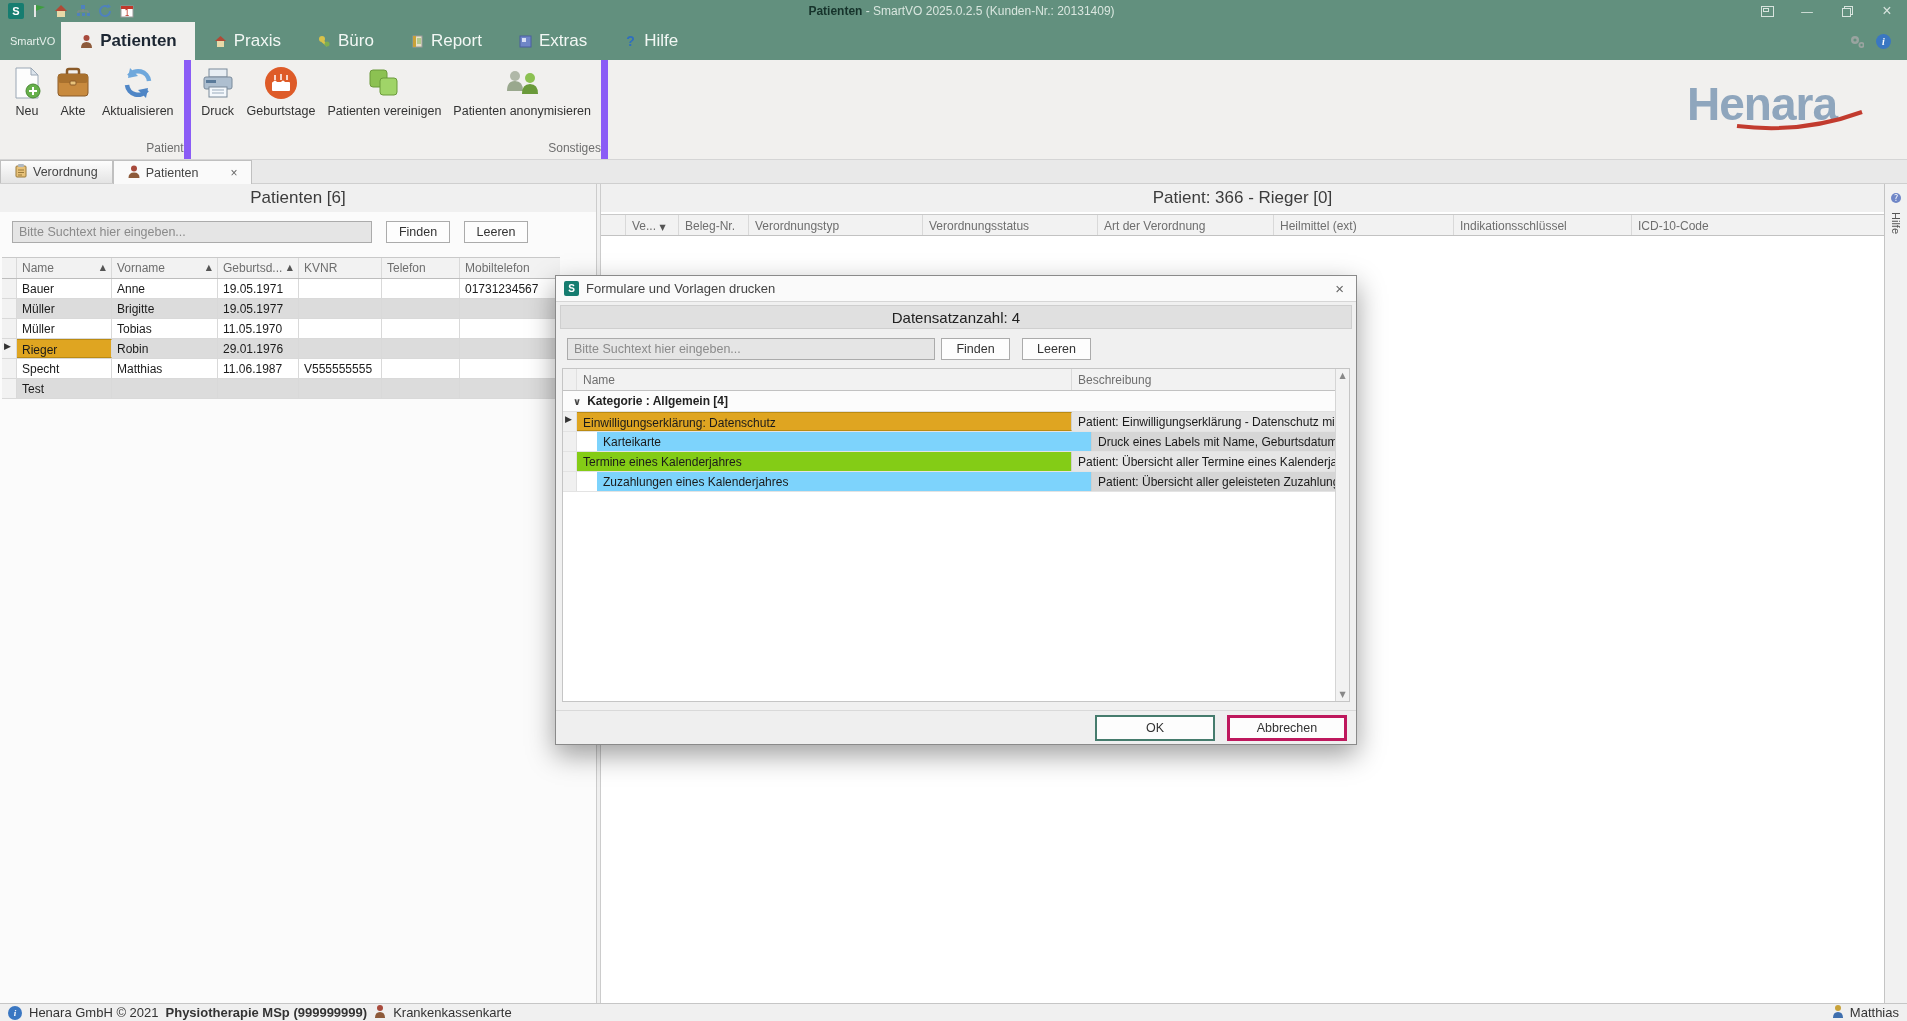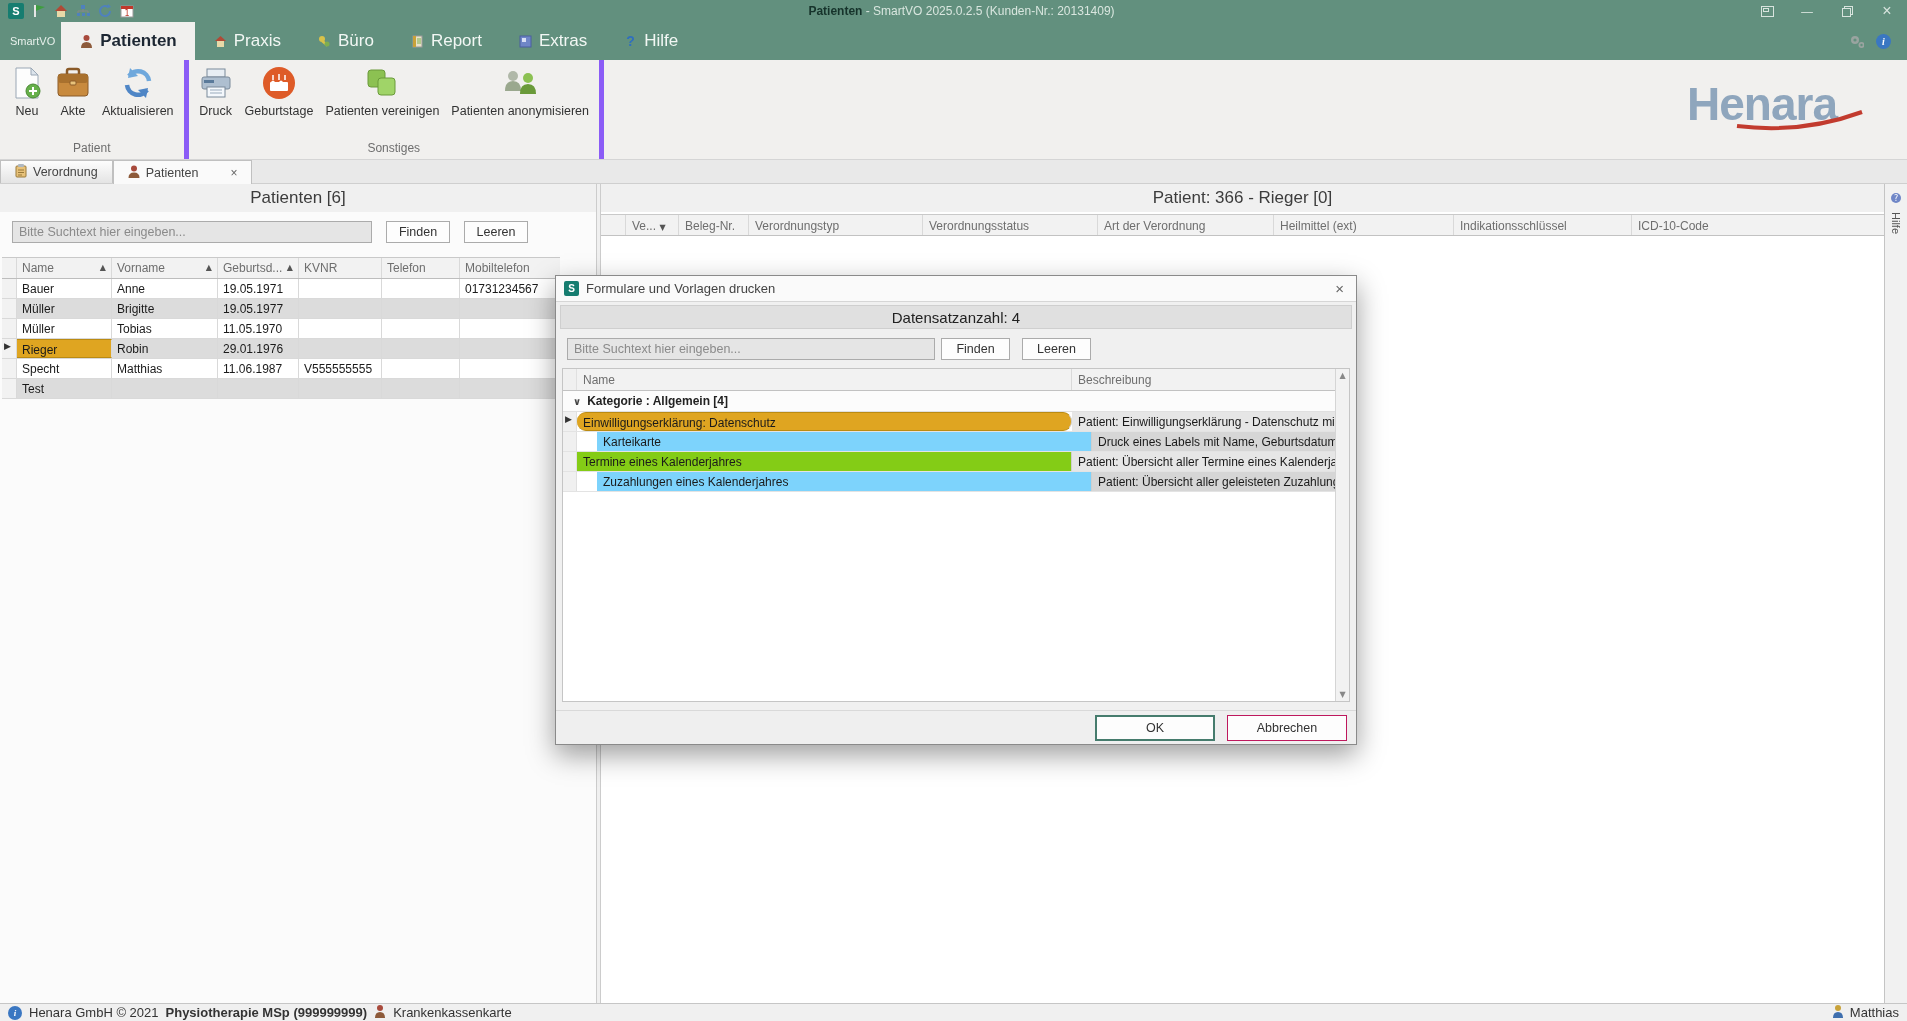--- a/index.html
+++ b/index.html
@@ -31,21 +31,21 @@
   .mini-ico { width:15px; height:15px; display:inline-flex; align-items:center; justify-content:center; }
   .qmark { color:#2f6fbf; font-weight:bold; font-size:14px; }
   .info-circle { width:15px; height:15px; border-radius:50%; background:#3a77c2; color:#fff;
     font-size:10px; font-weight:bold; font-style:italic; display:inline-flex; align-items:center; justify-content:center;
     font-family:"Liberation Serif", serif; }
 
   
   .ribbon { position:absolute; left:0; top:60px; width:1907px; height:100px;
     background:#f1f0ee; border-bottom:1px solid #d5d5d5; }
   .ribbon-groups { display:flex; height:100%; }
-  .rgroup { display:flex; flex-direction:column; height:100%; border-right:5px solid #8b5cf6; }
+  .rgroup { display:flex; flex-direction:column; height:100%; border-right:7px solid #8b5cf6;align-items:flex-end; }
   .rbuttons { display:flex; flex:1; align-items:flex-start; padding:4px 4px 0 4px; }
   .rbtn { display:flex; flex-direction:column; align-items:center; padding:2px 6px;
     font-size:12.5px; color:#333; text-align:center; line-height:1.15; min-width:44px; }
   .rbtn .ric { width:34px; height:34px; margin-bottom:4px; display:flex; align-items:center; justify-content:center; }
   .rgroup-label { text-align:center; font-size:12px; color:#6e6e6e; padding:2px 0 4px 0; }
   .henara-logo { position:absolute; right:30px; top:12px; width:200px; height:70px; }
 
   
   .tabstrip { position:absolute; left:0; top:160px; width:1907px; height:24px;
     background:#e9e9e9; border-bottom:1px solid #cfcfcf; display:flex; }
@@ -116,27 +116,27 @@
   .dl-mk { width:14px; padding:2px 0 0 2px; background:#f0f0f0; font-size:9px; color:#333; border-right:1px solid #e0e0e0; }
   .dl-name { width:495px; } .dl-desc { flex:1; border-right:none; }
   .dl-grouprow { display:flex; height:21px; align-items:center; gap:6px; padding-left:10px;
     font-weight:bold; color:#222; border-bottom:1px solid #e0e0e0; background:#fcfcfc; }
   .dl-row { display:flex; height:20px; border-bottom:1px solid #e3e3e3; }
   .dl-c { padding:3px 6px 0 6px; white-space:nowrap; overflow:hidden; }
   .dl-row.odd  .dl-name-c { background:#84cc16; } .dl-row.odd  .dl-desc-c { background:#e6e6e6; }
   .dl-row.even .dl-name-c { background:#7dd3fc;margin-left:20px; } .dl-row.even .dl-desc-c { background:#d6d6d6; }
   .dl-name-c { width:495px; border-right:1px solid #cfcfcf; }
   .dl-desc-c { flex:1; }
-  .dl-name-c.cell-sel { background:#dfa521 !important;border-radius:9px; }
+  .dl-name-c.cell-sel { background:#dfa521 !important; }
   .dlg-scroll { position:absolute; right:0; top:0; bottom:0; width:14px; background:#f2f2f2;
     border-left:1px solid #d5d5d5; display:flex; flex-direction:column; justify-content:space-between;
     align-items:center; padding:2px 0; font-size:8px; color:#888; }
   .dlg-footer { height:34px; margin-top:8px; background:#efefef; border-top:1px solid #d9d9d9;
     display:flex; align-items:center; justify-content:flex-end; gap:12px; padding-right:9px; }
-  .dlg-btn { width:120px; height:26px; background:#fdfdfd; border:1px solid #be185d;
+  .dlg-btn { width:120px; height:26px; background:#fdfdfd; border:3px solid #be185d;
     font-size:12.5px; color:#333; font-family:"Liberation Sans",sans-serif; }
   .dlg-btn.primary { border:2px solid #467c6d; }
 
   
   .statusbar { position:absolute; left:0; top:1003px; width:1907px; height:18px;
     background:#f0f0f0; border-top:1px solid #c6c6c6; display:flex; align-items:center;
     font-size:13px; color:#333; padding:0 8px; gap:7px; }
   .statusbar b { font-weight:bold; }
   .status-right { margin-left:auto; display:flex; align-items:center; gap:6px; }
 </style>

